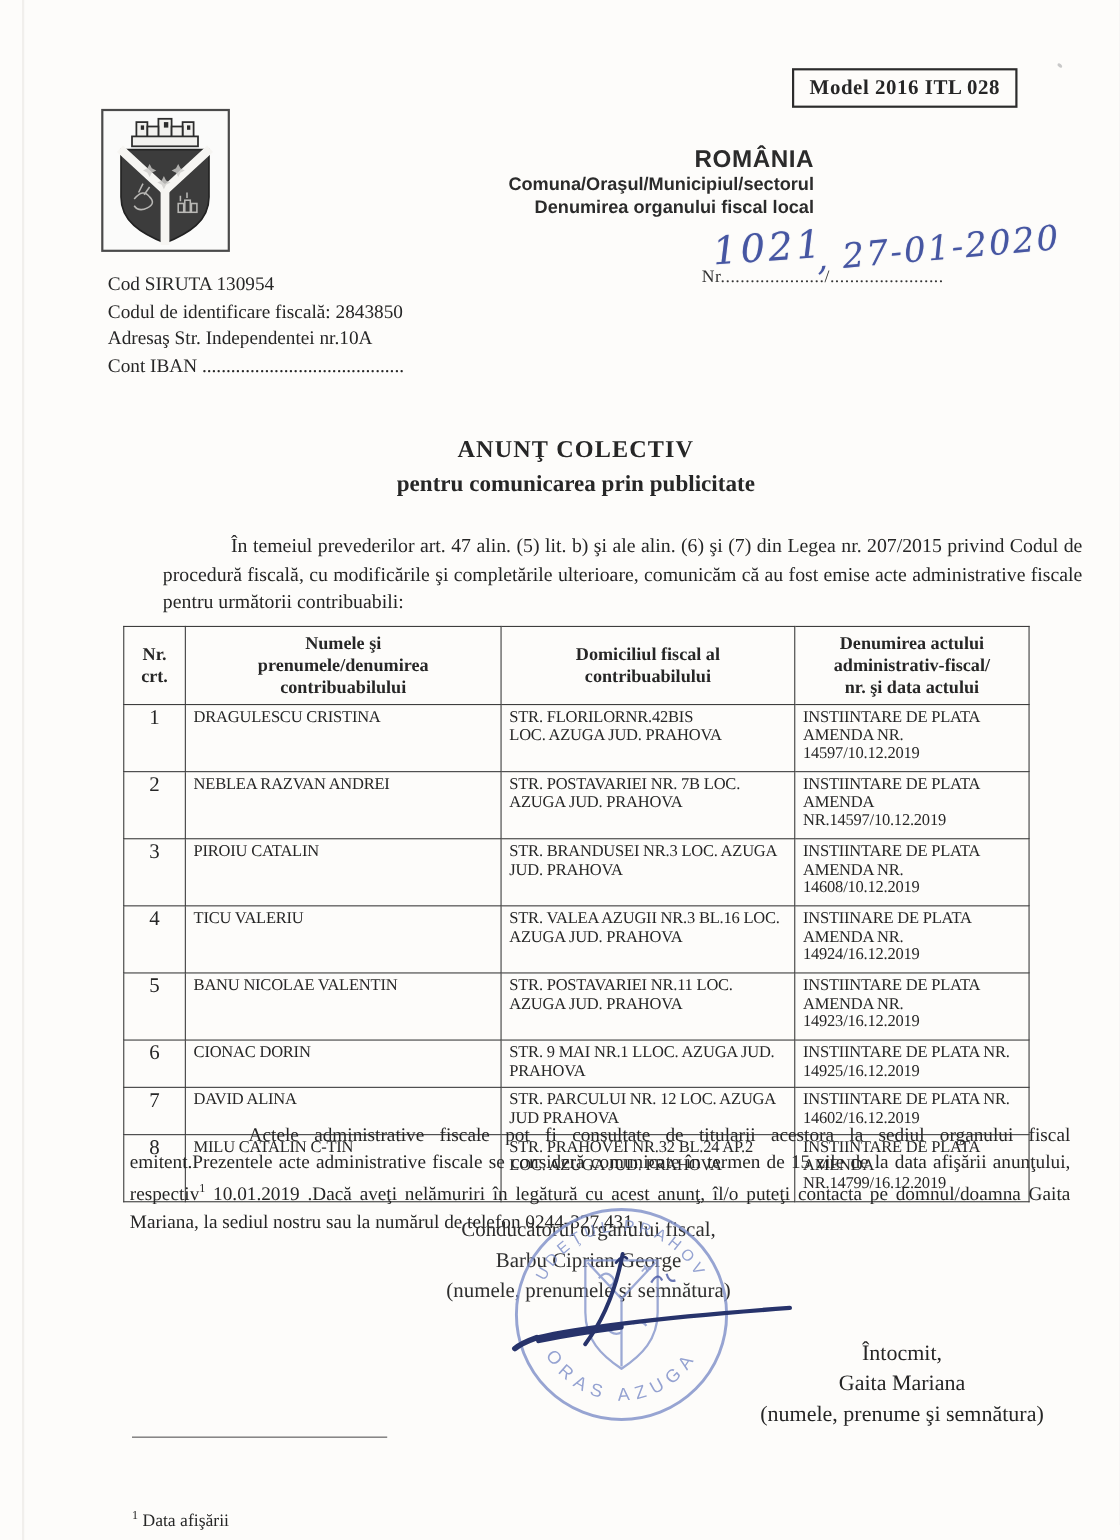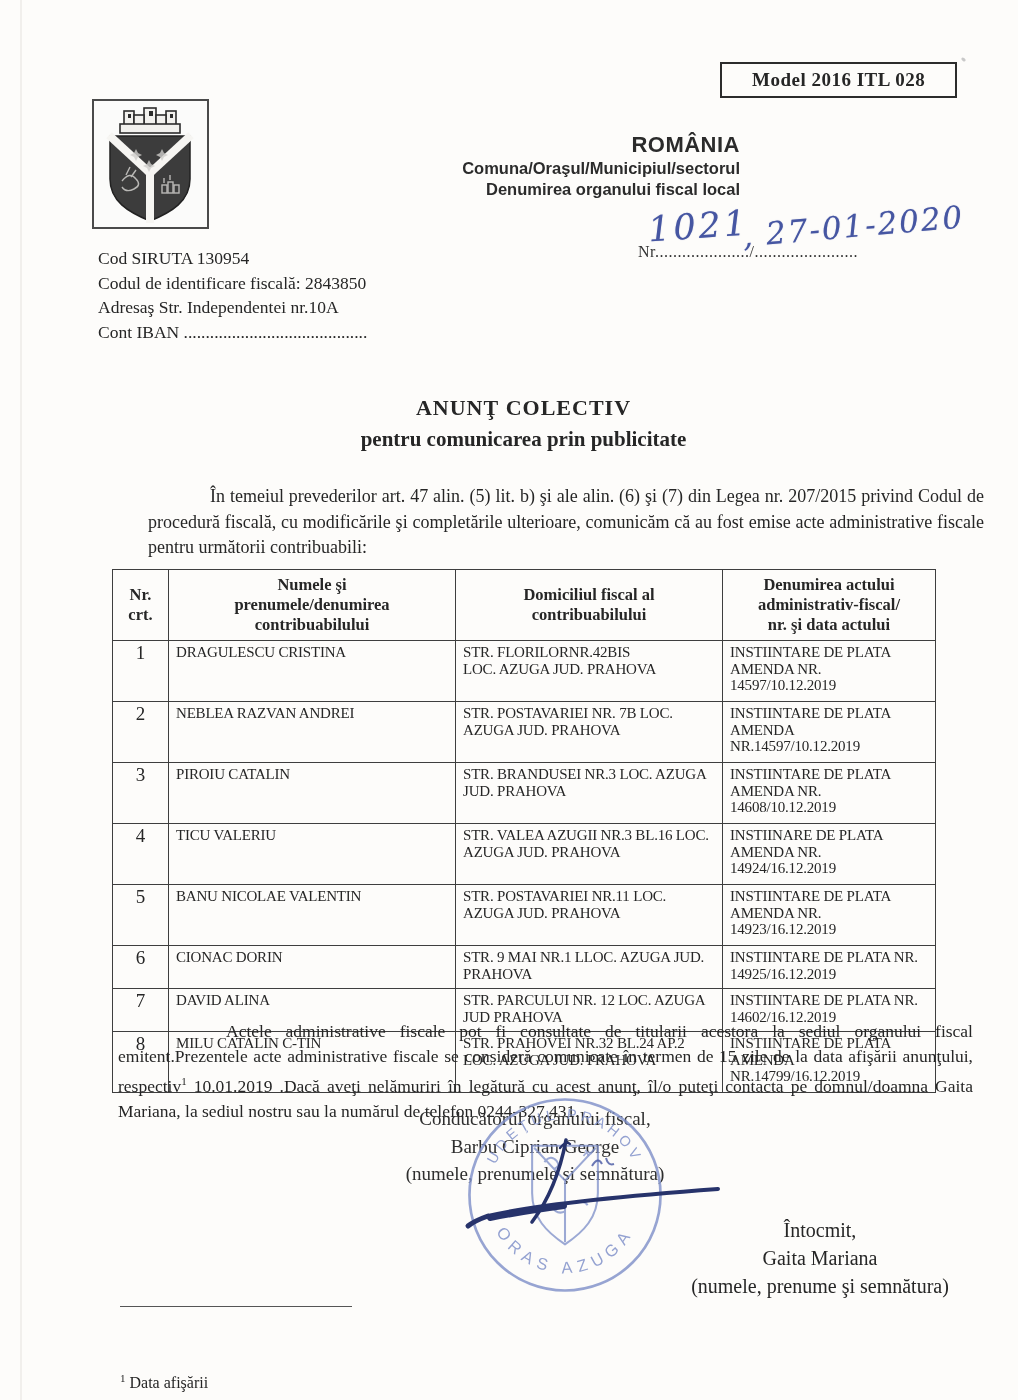--- a/index.html
+++ b/index.html
@@ -8,21 +8,21 @@
     position:relative; width:1018px; height:1400px;
     background:#fdfcfa; overflow:hidden;
     font-family:"Liberation Serif", serif;
     color:#262626;
   }
   .scan-edge { position:absolute; left:20px; top:0; width:2px; height:1400px; background:#f1efec; }
   .speck { position:absolute; background:#c9c9c9; border-radius:50%; }
 
   .model-box {
     position:absolute; left:720px; top:62px;
-    border:2px solid #2c2c2c; padding:5px 30px;
+    border:2px solid #2c2c2c; padding:5px 14px;
     font-size:19px; font-weight:bold; letter-spacing:0.5px;
   }
   .logo-box {
     position:absolute; left:92px; top:99px; width:113px; height:126px;
     border:2px solid #4a4a4a; background:#fbfbfa;
     display:flex; align-items:center; justify-content:center;
   }
   .header-block {
     position:absolute; left:320px; top:132px; width:420px; text-align:right;
     font-family:"Liberation Sans", sans-serif; font-weight:bold; color:#2b2b2b;

